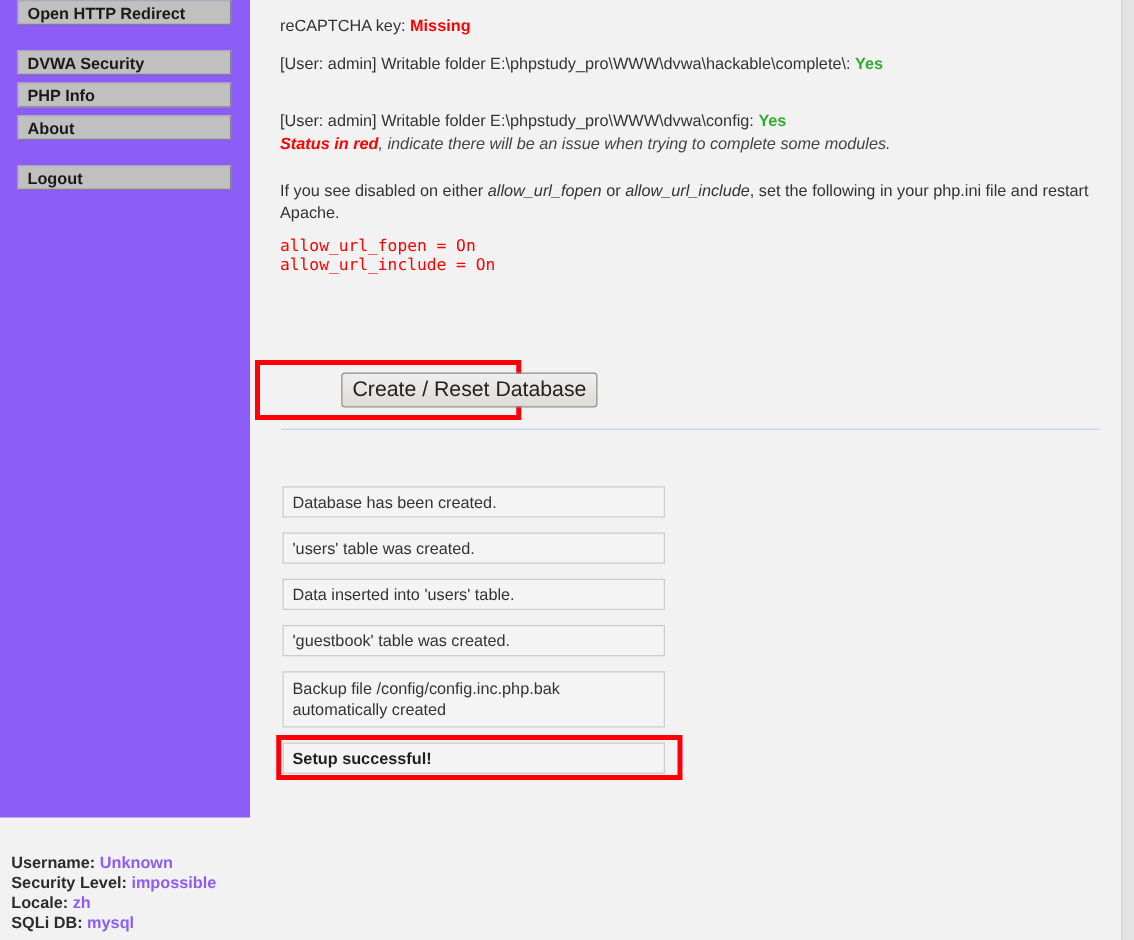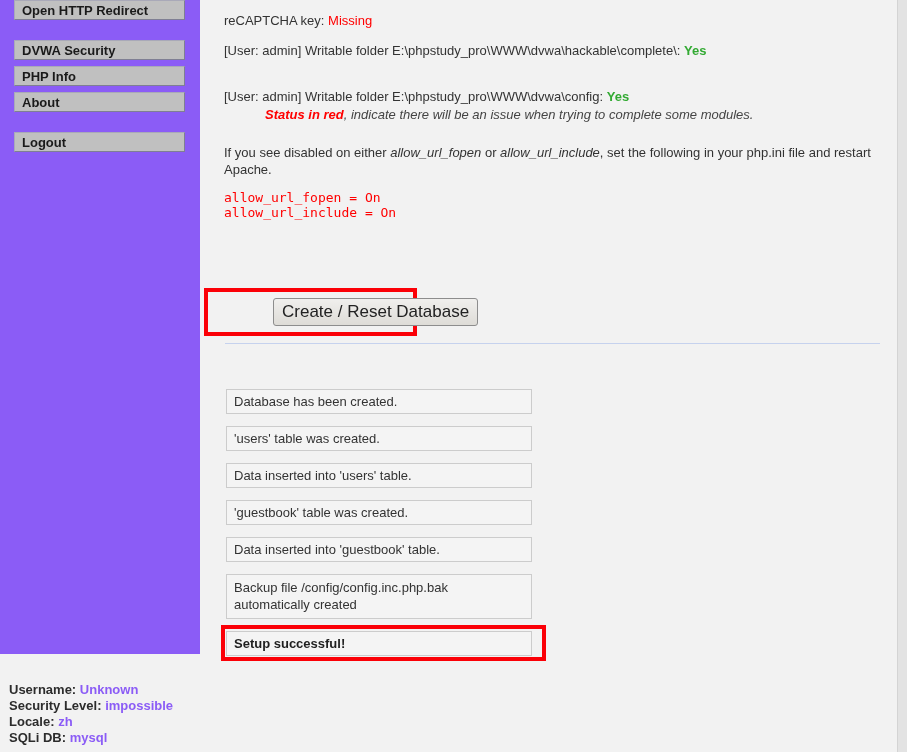--- a/index.html
+++ b/index.html
@@ -83,34 +83,33 @@
     width: 660px;
     height: 752px;
   }
 
   .line {
     line-height: 18px;
     font-size: 13px;
     color: #333333;
   }
   .b { font-weight: bold; color: #1f1f1f; }
-  .red { color: #ff0000; font-weight: normal; }
+  .red { color: #ff0000; font-weight: bold; }
   .green { color: #33aa33; font-weight: bold; }
   .em { font-style: italic; }
   .note {
     font-style: italic;
     color: #444444;
     font-size: 13px;
     line-height: 18px;
   }
   .note .red-strong {
     color: #ff0000;
     font-weight: bold;
     font-style: italic;
-    margin-left: 41px;
   }
 
   .spacer-12 { height: 12px; }
   .spacer-20 { height: 20px; }
   .spacer-28 { height: 28px; }
 
   .para {
     font-size: 13px;
     line-height: 17px;
     color: #333333;
@@ -310,21 +309,20 @@
     <div id="reset-highlight"></div>
     <button id="reset-btn">Create / Reset Database</button>
 
     <hr class="divider">
 
     <div id="messages">
         <div class="msg">Database has been created.</div>
         <div class="msg">'users' table was created.</div>
         <div class="msg">Data inserted into 'users' table.</div>
         <div class="msg">'guestbook' table was created.</div>
-        <div class="msg">Data inserted into 'guestbook' table.</div>
         <div class="msg two-line">Backup file /config/config.inc.php.bak automatically created</div>
         <div class="success-wrap">
           <div id="success-highlight"></div>
           <div class="msg success">Setup successful!</div>
         </div>
       </div>
 
   </main>
 
   <div id="right-gutter"></div>

